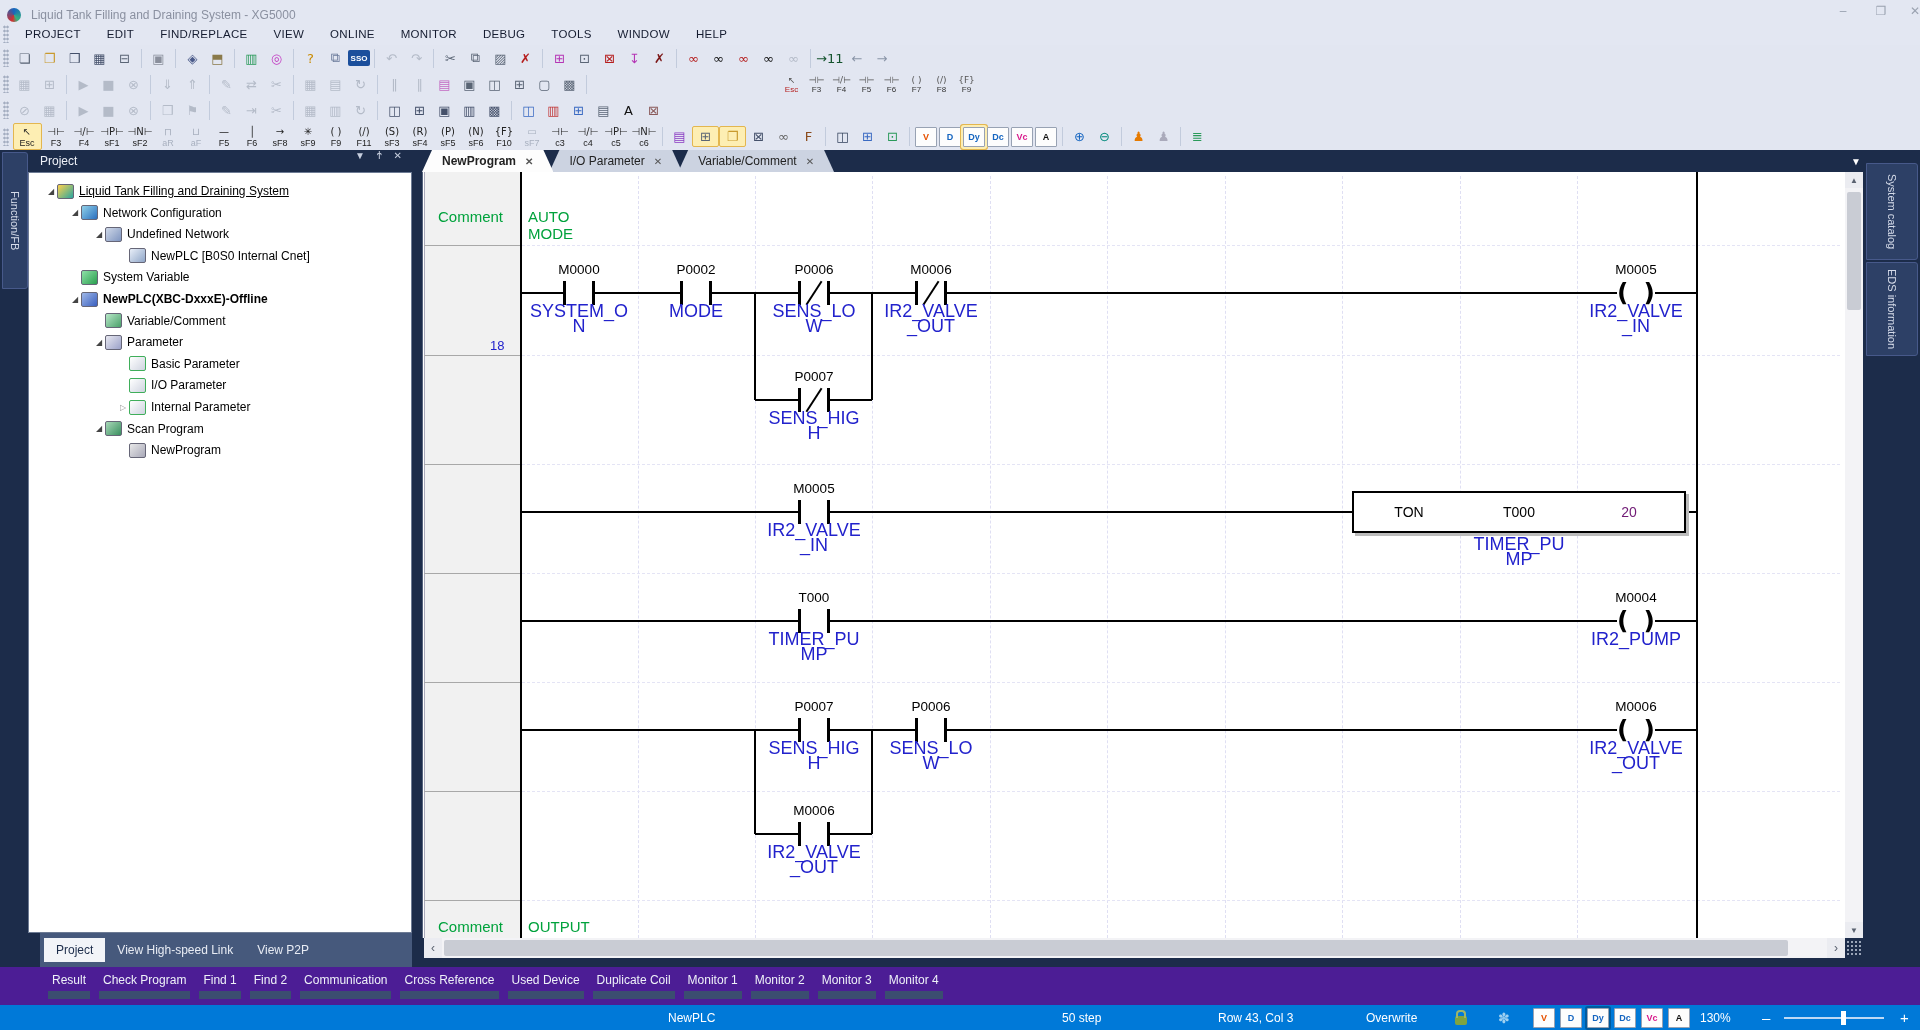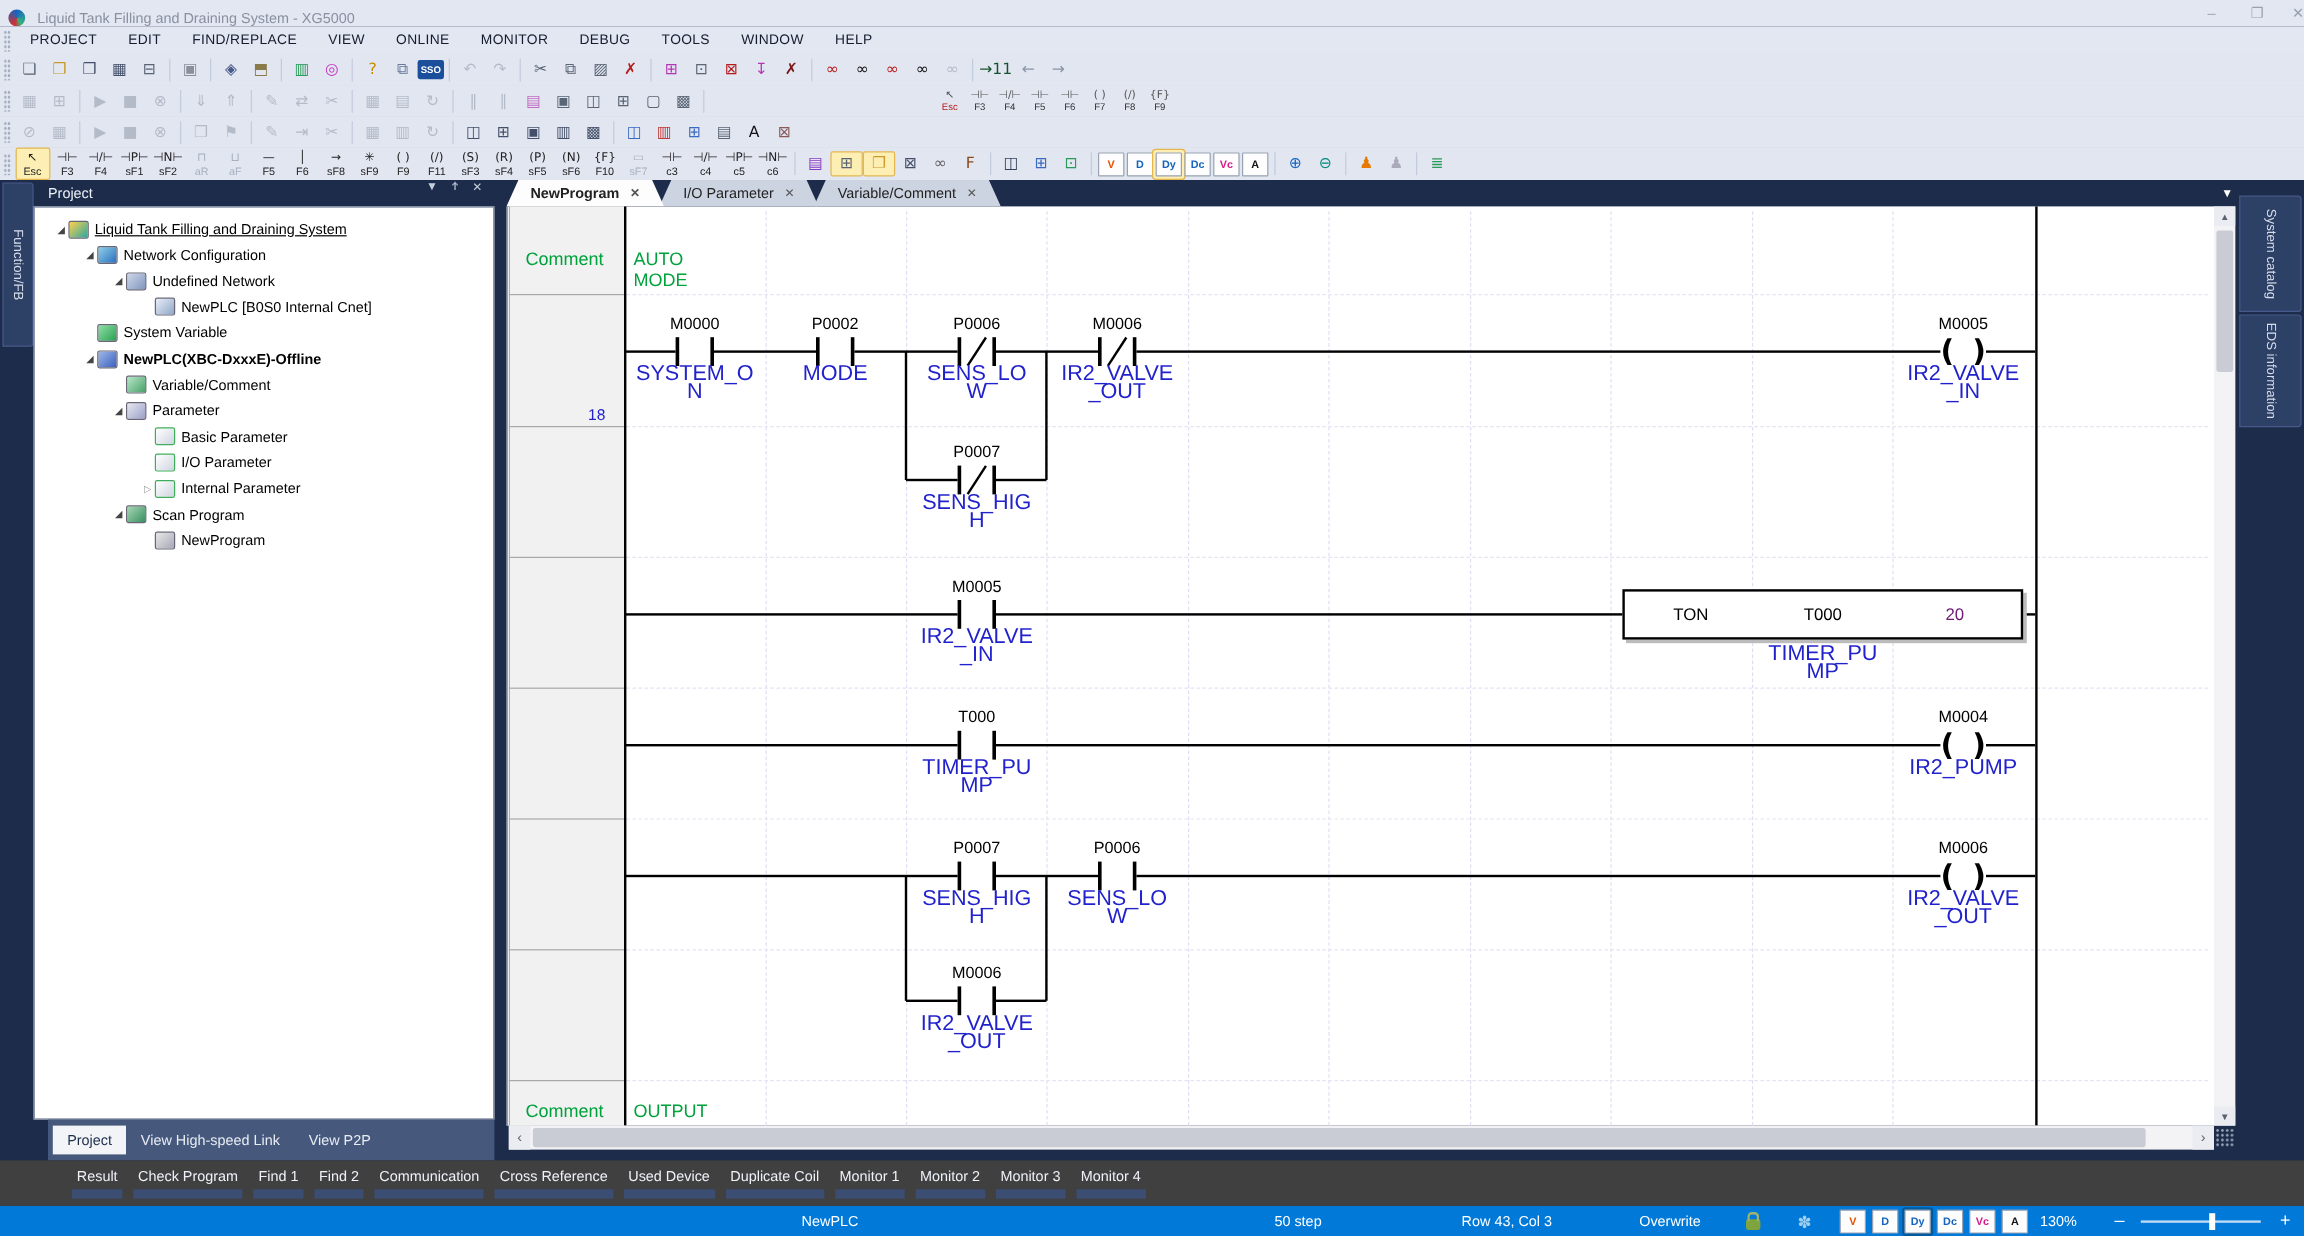--- a/index.html
+++ b/index.html
@@ -90,22 +90,22 @@
   #vscroll{position:absolute;left:1845px;top:172px;width:18px;height:766px;background:#f3f3f6;}
   #vscroll .btn,#hscroll .btn{position:absolute;background:#ebecf1;color:#5a6270;font-size:8px;
     display:flex;align-items:center;justify-content:center;}
   #vthumb{position:absolute;left:2px;top:20px;width:14px;height:118px;background:#c9ccd4;border-radius:2px;}
   #hscroll{position:absolute;left:424px;top:938px;width:1421px;height:20px;background:#f3f3f6;}
   #hthumb{position:absolute;left:20px;top:2px;width:1344px;height:16px;background:#c9ccd4;border-radius:2px;}
   #corner-grip{position:absolute;left:1846px;top:940px;width:16px;height:16px;
     background-image:radial-gradient(#9aa5b8 1px,transparent 1.2px);background-size:4px 4px;}
 
   
-  #results{position:absolute;left:0;top:967px;width:1920px;height:38px;background:#404040;
-    display:flex;padding-left:60px;box-sizing:border-box;text-align:center;}
+  #results{position:absolute;left:0;top:967px;width:1920px;height:38px;background:#4c1d95;
+    display:flex;padding-left:48px;box-sizing:border-box;text-align:center;}
   .rtab{margin-right:9px;display:flex;flex-direction:column;align-items:stretch;padding-top:6px;}
   .rtab .rl{font-size:12px;color:#eef1f8;padding:0 4px;white-space:nowrap;}
   .rtab .ru{height:8px;background:#3b4d70;margin-top:4px;}
   #statusbar{position:absolute;left:0;top:1005px;width:1920px;height:25px;background:#0079d8;color:#fff;font-size:12px;}
   .sitem{position:absolute;top:0;height:25px;display:flex;align-items:center;}
   .lockbody{width:12px;height:9px;background:#7fa33f;border-radius:2px;position:relative;margin-top:5px;}
   .lockbody::before{content:"";position:absolute;left:1px;top:-6px;width:6px;height:6px;
     border:2px solid #9db56a;border-bottom:none;border-radius:4px 4px 0 0;}
 </style>
 </head>

